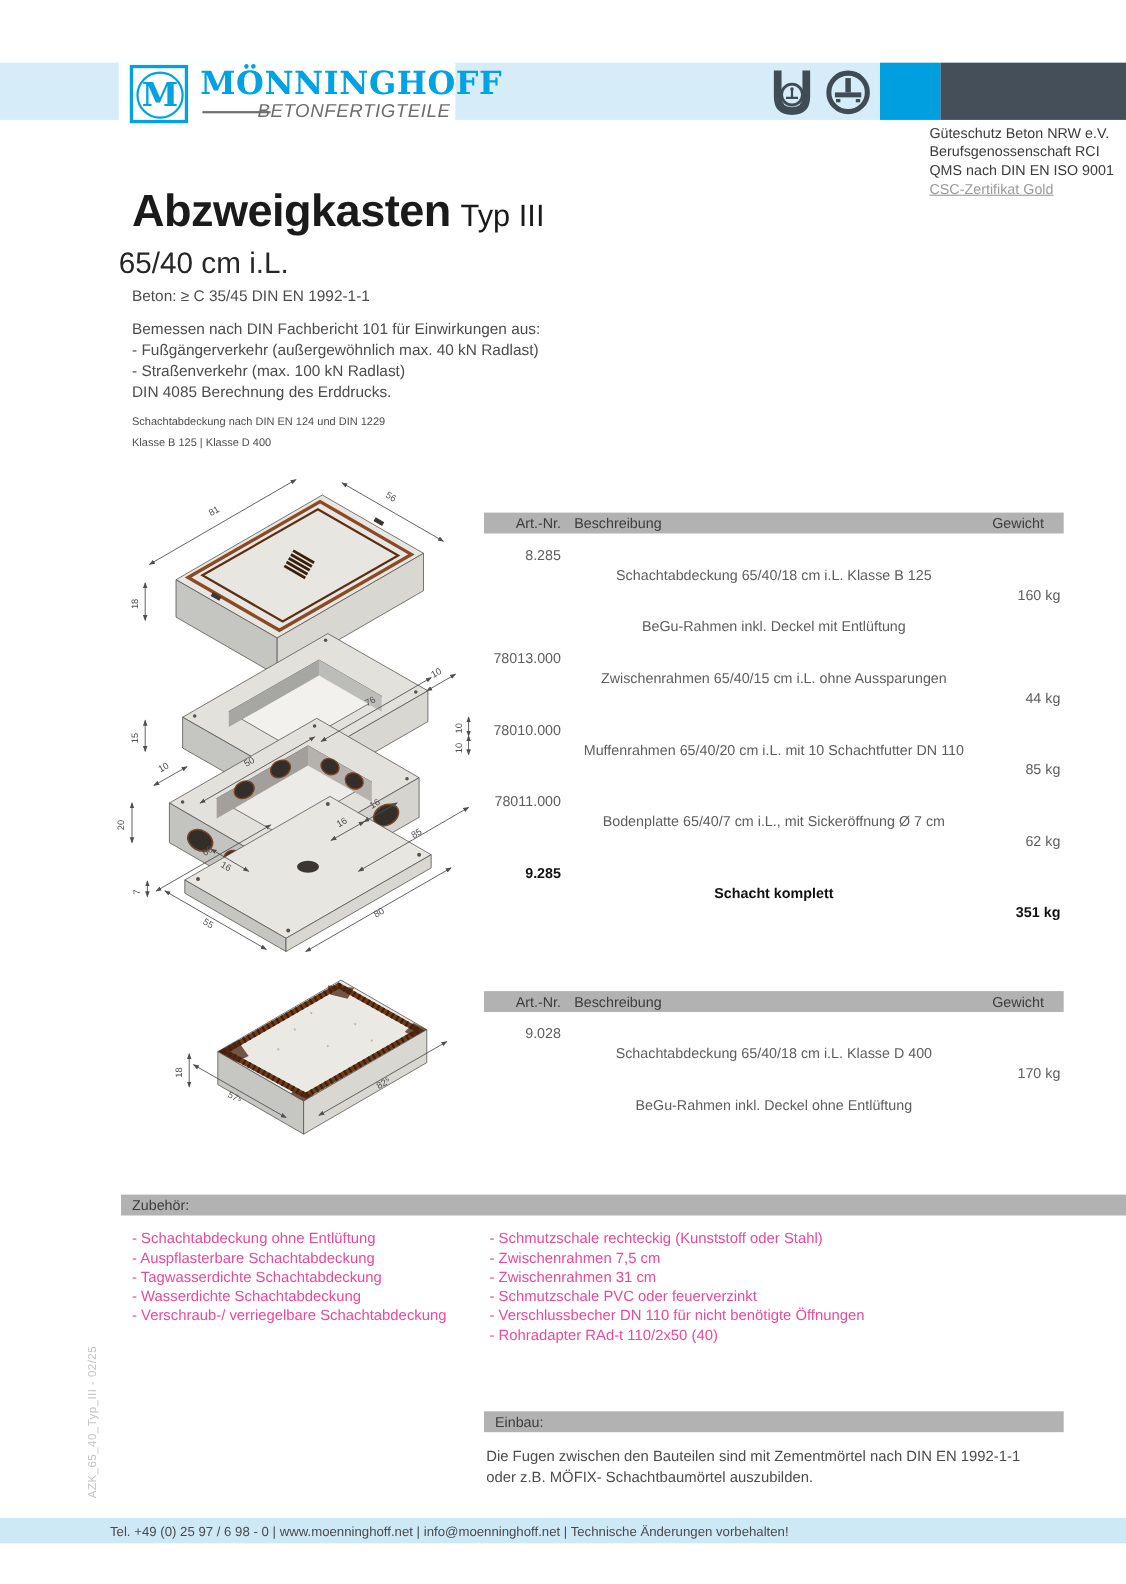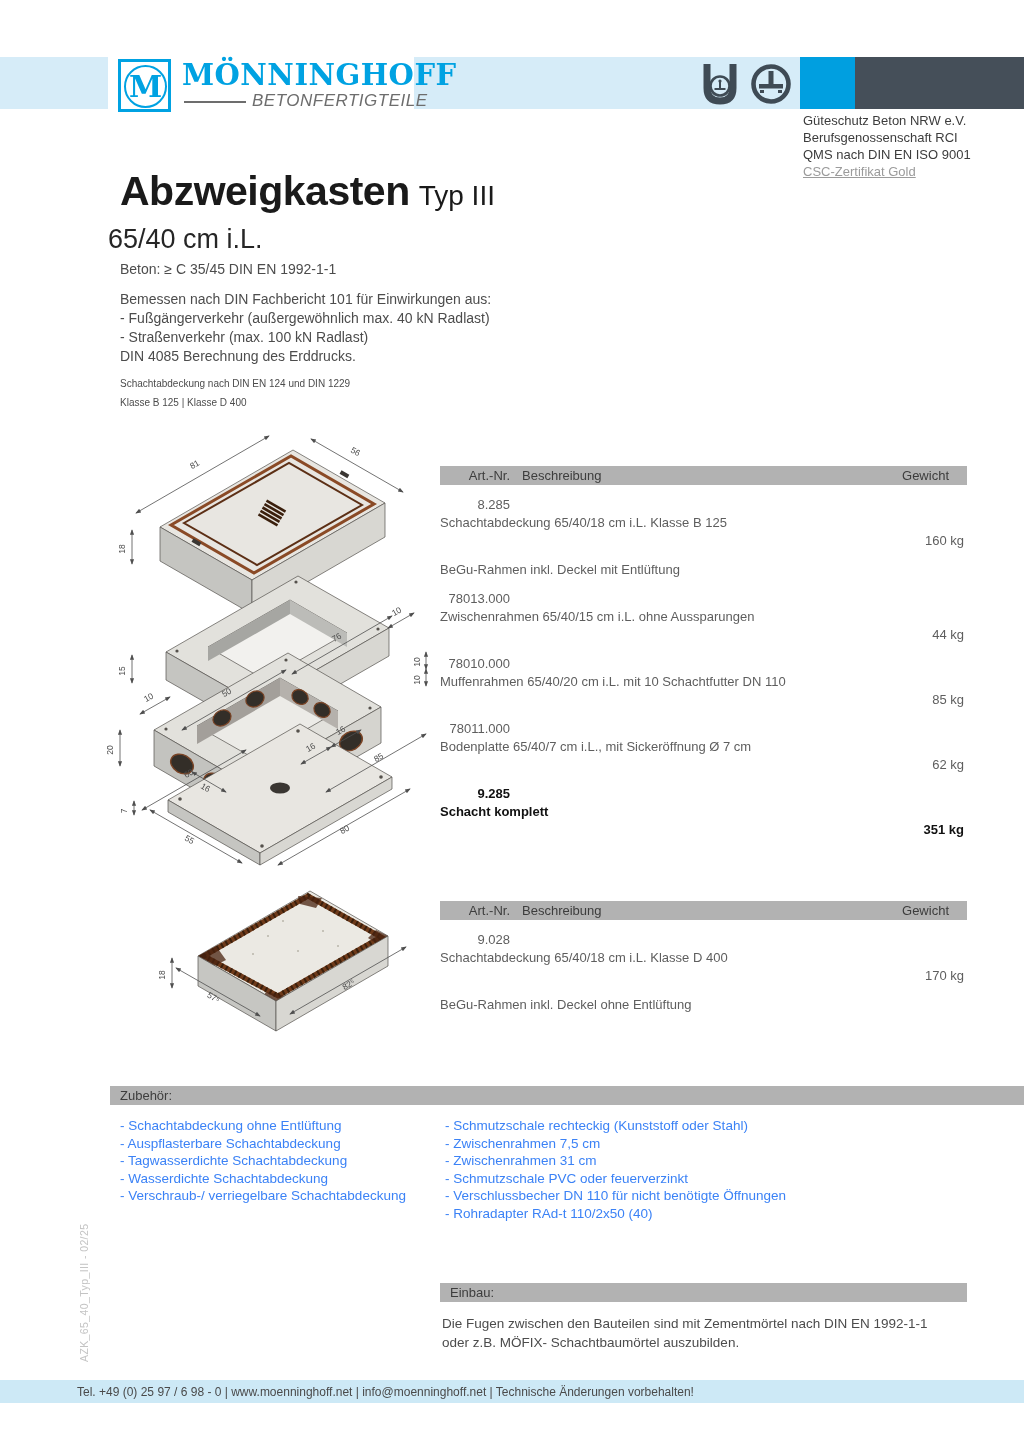--- a/index.html
+++ b/index.html
@@ -10,57 +10,57 @@
   .band-white{position:absolute;top:0;left:108px;width:306px;height:52px;background:#fff;}
   .band-blue{position:absolute;top:0;left:800px;width:55px;height:52px;background:#009fe0;}
   .band-dark{position:absolute;top:0;left:855px;width:169px;height:52px;background:#454f59;}
   .logo-box{position:absolute;top:2px;left:118px;width:47px;height:47px;border:3px solid #00a2e2;background:#fff;}
   .logo-circle{position:absolute;top:3px;left:3px;width:39px;height:39px;border:2.5px solid #00a2e2;border-radius:50%;
                display:flex;align-items:center;justify-content:center;}
   .logo-m{font-family:"DejaVu Serif",serif;font-weight:800;font-size:30px;color:#00a2e2;line-height:1;}
   .brand-name{position:absolute;top:1px;left:182px;width:230px;font-family:"DejaVu Serif",serif;
               font-weight:800;font-size:29px;letter-spacing:.5px;color:#00a2e2;white-space:nowrap;}
   .brand-rule{position:absolute;top:44px;left:184px;width:62px;height:2px;background:#6d6d6d;}
-  .brand-sub{position:absolute;top:34px;left:252px;font-style:italic;font-size:17px;color:#6d6d6d;letter-spacing:.5px;}
+  .brand-sub{position:absolute;top:34px;left:234px;font-style:italic;font-size:17px;color:#6d6d6d;letter-spacing:.5px;}
   .hdr-icon{position:absolute;top:5px;}
   
-  .certs{position:absolute;top:112px;left:803px;font-size:13px;line-height:17px;color:#3c3c3c;}
+  .certs{position:absolute;top:112px;left:845px;font-size:13px;line-height:17px;color:#3c3c3c;}
   .certs .muted{color:#9b9b9b;text-decoration:underline;}
   
   .title{position:absolute;top:168px;left:120px;white-space:nowrap;}
   .title .main{font-size:41px;font-weight:bold;color:#1a1a1a;letter-spacing:-.5px;}
   .title .typ{font-size:28px;color:#1a1a1a;margin-left:9px;}
   .subtitle{position:absolute;top:224px;left:108px;font-size:27px;color:#262626;}
   .beton{position:absolute;top:261px;left:120px;font-size:14px;color:#4c4c4c;}
   .para1{position:absolute;top:290px;left:120px;font-size:14px;line-height:19px;color:#4c4c4c;}
   .para2{position:absolute;top:374px;left:120px;font-size:10px;line-height:19px;color:#4c4c4c;}
   
   .ptable{position:absolute;left:440px;width:527px;font-size:13px;color:#5e5e5e;}
   .t1{top:466px;} .t2{top:901px;}
   .thead{height:19px;background:#b2b2b2;color:#3d3d3d;display:flex;align-items:center;}
   .thead .h-art{width:70px;text-align:right;}
   .thead .h-desc{margin-left:12px;flex:1;}
   .thead .h-wt{text-align:right;padding-right:18px;}
   .trow{display:flex;margin-top:11px;line-height:18px;flex-direction:column;}
   .trow .c-art{width:70px;text-align:right;}
-  .trow .c-desc{margin-left:0;flex:1;}
+  .trow .c-desc{margin-left:0;flex:1;text-align:center;}
   .trow .c-wt{text-align:right;padding-right:3px;white-space:nowrap;}
   .trow.bold{font-weight:bold;color:#111;}
   
   .secbar{position:absolute;height:19px;background:#b2b2b2;color:#3d3d3d;font-size:13px;
           display:flex;align-items:center;padding-left:10px;box-sizing:border-box;}
   .zub-bar{top:1086px;left:110px;width:959px;}
   .ein-bar{top:1283px;left:440px;width:527px;}
-  .zlist{position:absolute;top:1117px;font-size:13.5px;line-height:17.5px;color:#3b82f6;}
+  .zlist{position:absolute;top:1117px;font-size:13.5px;line-height:17.5px;color:#ec4899;}
   .zlist.left{left:120px;} .zlist.right{left:445px;}
   .ein-text{position:absolute;top:1314px;left:442px;font-size:13.5px;line-height:19px;color:#4c4c4c;}
   
   .footer{position:absolute;top:1380px;left:0;width:1024px;height:23px;background:#cde9f6;
           display:flex;align-items:center;}
-  .footer span{margin-left:77px;font-size:12px;color:#4a4a4a;}
+  .footer span{margin-left:100px;font-size:12px;color:#4a4a4a;}
   .sidenote{position:absolute;left:78px;top:1362px;transform:rotate(-90deg);transform-origin:0 0;
             font-size:10.5px;color:#c4c4c4;letter-spacing:.4px;white-space:nowrap;}
   
   .drw1{position:absolute;left:96px;top:412px;}
   .drw2{position:absolute;left:138px;top:876px;}
   .dim{stroke:#4f4f4f;stroke-width:.8;fill:none;}
   .dimtxt{font-size:8.5px;fill:#4f4f4f;text-anchor:middle;font-family:"Liberation Sans",sans-serif;}
   .edge{stroke:#55524e;stroke-width:.7;}
 </style>
 </head>

